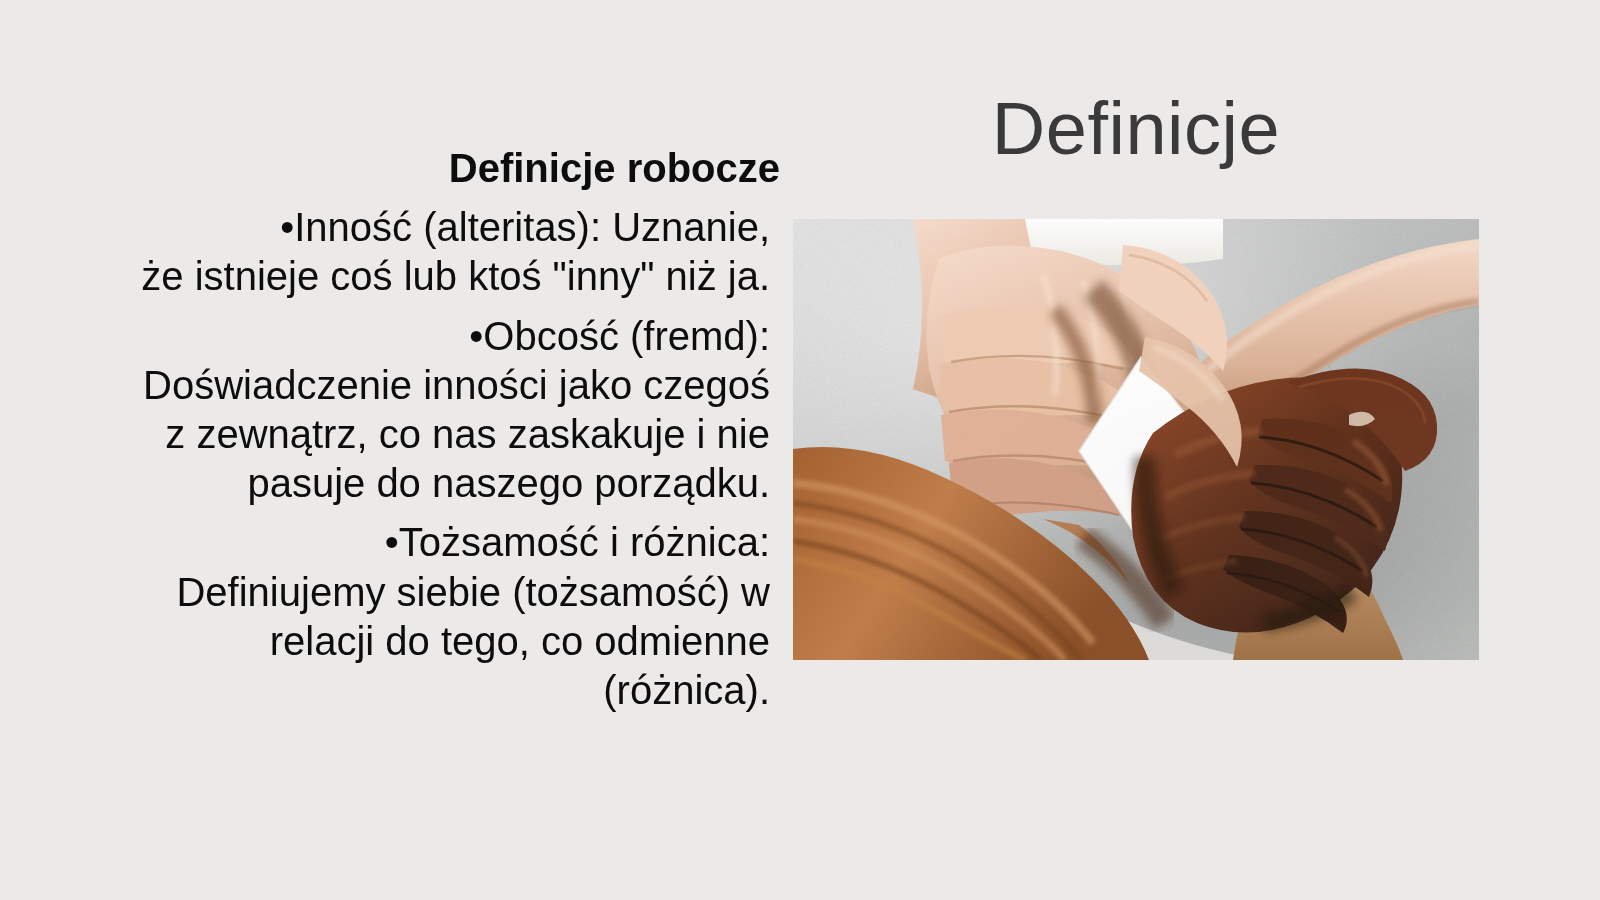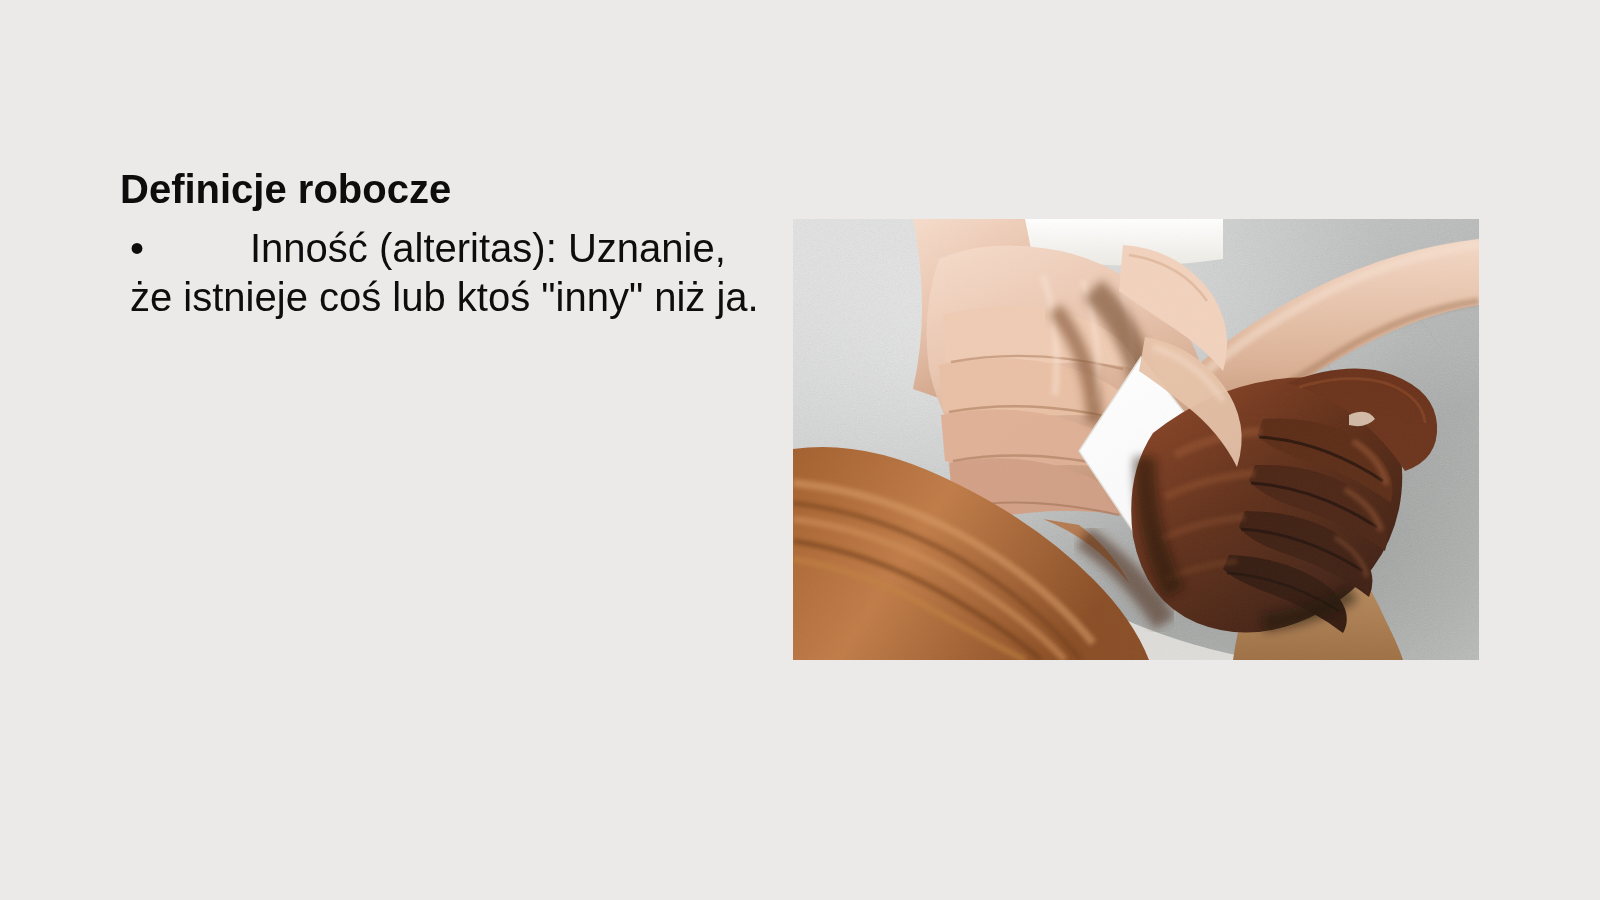--- a/index.html
+++ b/index.html
@@ -33,25 +33,26 @@
     font-weight: 300;
     color: #3a3a3a;
     letter-spacing: 0.5px;
     white-space: nowrap;
   }
 
   
   #body-text {
     position: absolute;
     left: 120px;
-    top: 165px;
+    top: 144px;
     width: 660px;
     font-size: 40px;
     line-height: 49.2px;
     color: #0d0d0d;
+    text-align: right;
     -webkit-font-smoothing: antialiased;
   }
   .para {
     margin: 0;
     white-space: pre-wrap;
   }
   .para.heading {
     font-weight: bold;
   }
   .bullet-para {
@@ -74,28 +75,31 @@
     overflow: hidden;
     background: #b9b7b3;
   }
   #photo-frame svg { display: block; }
 </style>
 </head>
 <body>
 
 <div id="slide">
 
+  <div id="slide-title">Definicje</div>
 
   <div id="body-text">
 
     <div class="para heading">Definicje robocze</div>
 
     <div class="bullet-para"><span class="bullet-glyph">•</span><span>Inność (alteritas): Uznanie, że istnieje coś lub ktoś "inny" niż ja.</span></div>
 
-
+    <div class="bullet-para"><span class="bullet-glyph">•</span><span>Obcość (fremd): Doświadczenie inności jako czegoś z zewnątrz, co nas zaskakuje i nie pasuje do naszego porządku.</span></div>
+
+    <div class="bullet-para"><span class="bullet-glyph">•</span><span>Tożsamość i różnica: Definiujemy siebie (tożsamość) w relacji do tego, co odmienne (różnica).</span></div>
   </div>
 
   <div id="photo-frame">
     <svg width="686" height="441" viewBox="0 0 686 441" xmlns="http://www.w3.org/2000/svg">
       <defs>
 
         <linearGradient id="wall" x1="0" y1="0" x2="1" y2="1">
           <stop offset="0%" stop-color="#dcdddc"></stop>
           <stop offset="35%" stop-color="#c3c5c4"></stop>
           <stop offset="70%" stop-color="#aeb0af"></stop>

